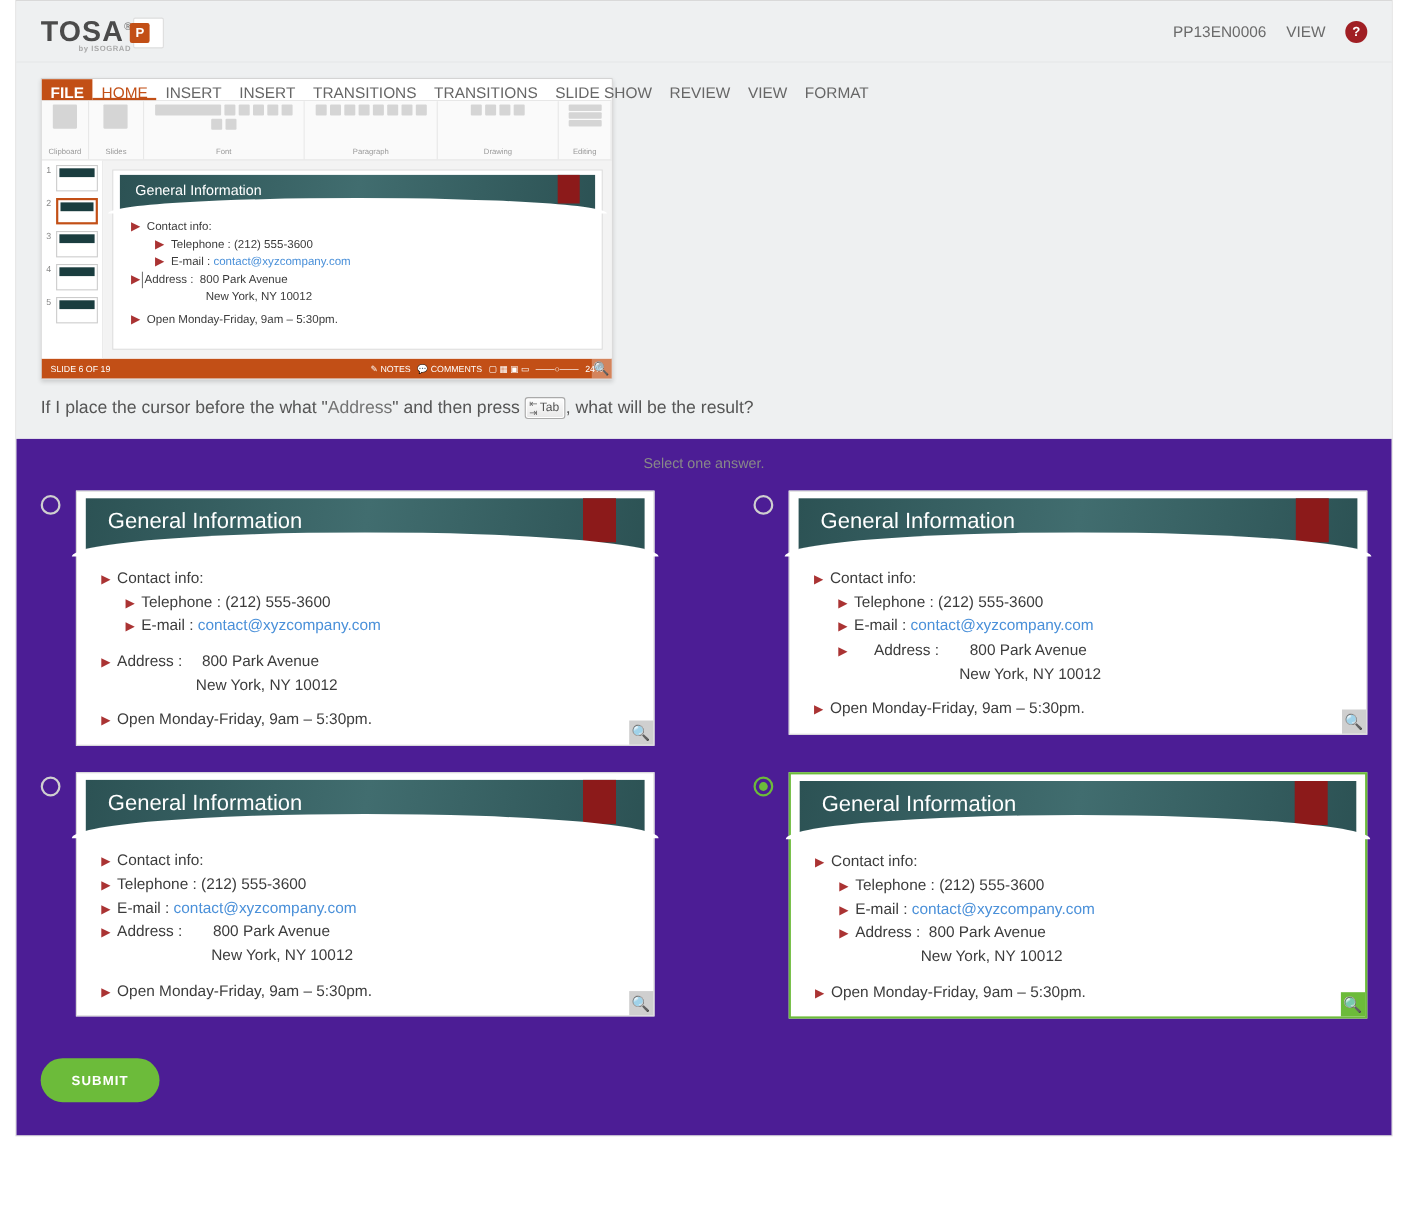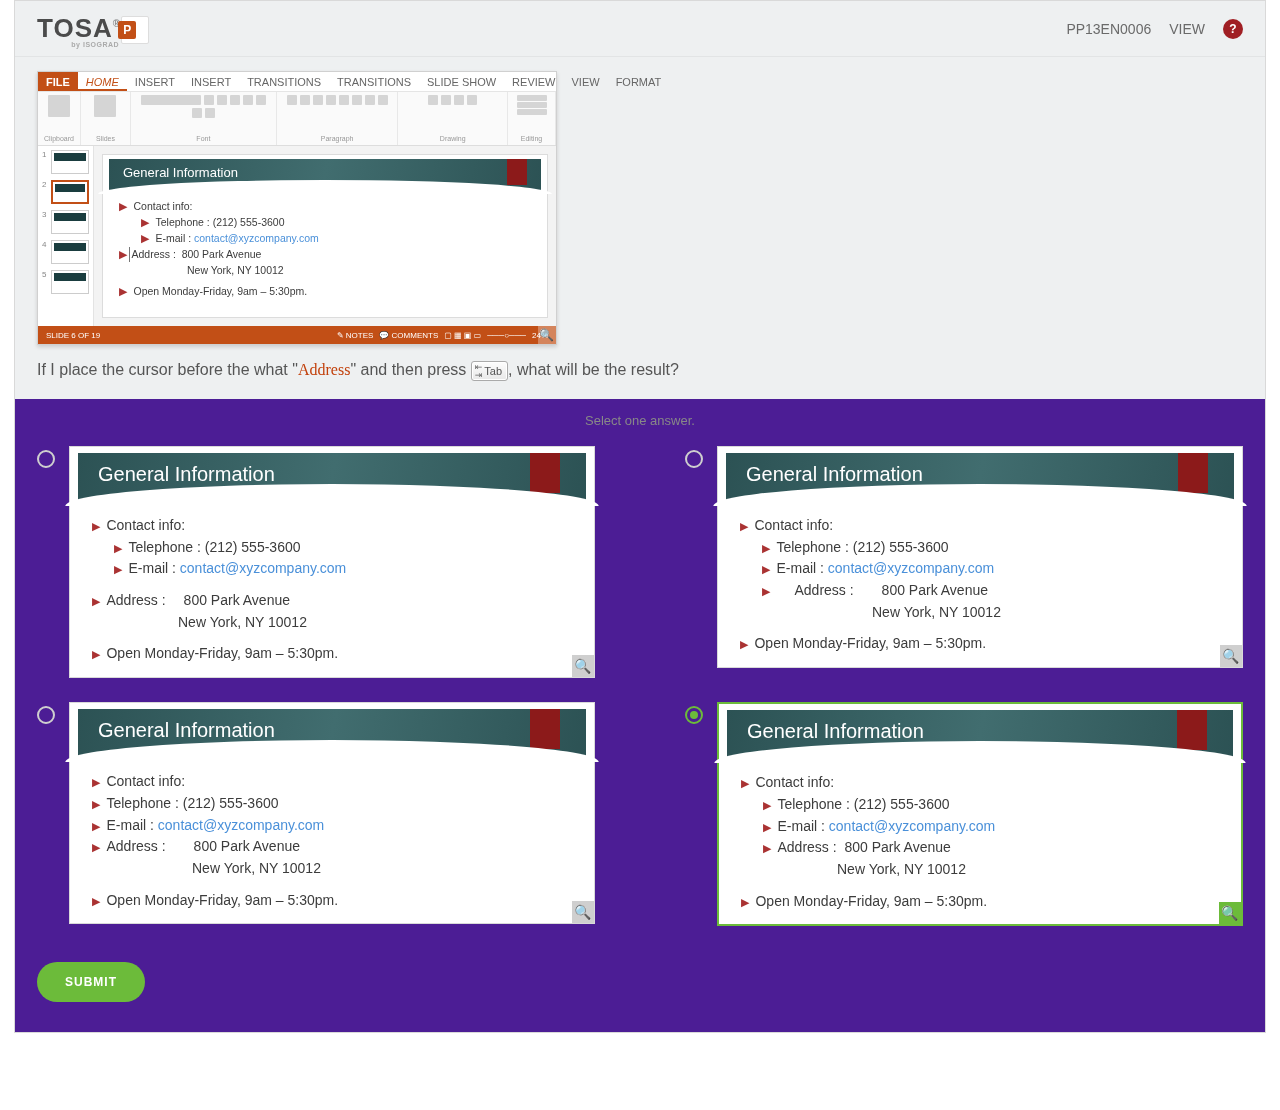--- a/index.html
+++ b/index.html
@@ -34,24 +34,24 @@
   .ppt-icon { width:28px;height:28px; background:#fff; border:1px solid #ddd; display:flex; align-items:center; justify-content:center; position:relative; border-radius:2px;}
   .ppt-icon::before { content:"P"; position:absolute; left:-4px; top:4px; background:var(--ppt-orange); color:#fff; width:18px;height:18px; font-size:12px; font-weight:bold; display:flex;align-items:center;justify-content:center; border-radius:2px;}
   .topright { display:flex; align-items:center; gap:18px; color:#6a6a6a; font-size:14px;}
   .help-badge { width:20px;height:20px;border-radius:50%; background:var(--accent); color:#fff; font-size:12px; font-weight:bold; display:flex;align-items:center;justify-content:center;}
 
   .question-area { background:var(--bg); padding:14px 22px 18px; }
   .ppt-shot {
     width:520px; background:#fff; border:1px solid #d0d0d0; box-shadow:0 2px 4px rgba(0,0,0,0.15); position:relative;
   }
   
-  .ribbon-tabs { display:flex; background:#fff; font-size:11px; height:20px; align-items:stretch; border-bottom:1px solid #e5e5e5;}
+  .ribbon-tabs { display:flex; background:#fff; font-size:14px; height:20px; align-items:stretch; border-bottom:1px solid #e5e5e5;}
   .ribbon-tabs span { padding:4px 8px; color:#666; white-space:nowrap;}
   .ribbon-tabs .file { background:var(--ppt-orange); color:#fff; font-weight:bold;}
-  .ribbon-tabs .active { color:var(--ppt-orange); border-bottom:2px solid var(--ppt-orange);font-style:italic;}
+  .ribbon-tabs .active { color:var(--ppt-orange); border-bottom:2px solid var(--ppt-orange);}
   .ribbon-body { height:54px; background:#fafafa; border-bottom:1px solid #ddd; display:flex; font-size:7px; color:#888;}
   .ribbon-group { border-right:1px solid #e8e8e8; padding:3px 6px; display:flex; flex-direction:column; justify-content:space-between; align-items:center; min-width:40px;}
   .ribbon-group .ico-row { display:flex; gap:3px; flex-wrap:wrap; justify-content:center;}
   .ribbon-group .ico { width:10px;height:10px;background:#d5d5d5; border-radius:1px;}
   .ribbon-group .ico.big { width:22px;height:22px;}
   .ribbon-group .glabel { font-size:7px; color:#999;}
 
   .ppt-workspace { display:flex; height:180px; }
   .thumb-col { width:56px; background:#fff; border-right:1px solid #e3e3e3; padding:4px; overflow:hidden;}
   .thumb { display:flex; align-items:flex-start; gap:3px; margin-bottom:6px;}
@@ -62,21 +62,21 @@
 
   .slide-area { flex:1; background:#f3f3f3; display:flex; align-items:center; justify-content:center; padding:8px;}
   .mini-slide { width:100%; height:100%; background:#fff; position:relative; font-size:10.5px; border:1px solid #dcdcdc;}
 
   .status-bar { height:18px; background:var(--ppt-orange); color:#fff; font-size:8px; display:flex; align-items:center; padding:0 8px; gap:10px; justify-content:space-between;}
   .status-right { display:flex; gap:6px; align-items:center;}
   .zoom-mag {position:absolute; right:0; bottom:0; width:18px;height:18px; background:rgba(255,255,255,0.3); display:flex;align-items:center;justify-content:center;}
   .mag { color:#fff; font-size:12px;}
 
   .question-text { margin-top:16px; font-size:16px; color:#555;}
-  code.inline { font-family:Liberation Serif, serif; color:#c2410c; background:transparent;}
+  code.inline { font-family:Liberation Sans, sans-serif; color:#737373; background:transparent;}
   .key-tab { display:inline-flex; align-items:center; gap:2px; border:1px solid #aaa; background:linear-gradient(#fdfdfd,#e8e8e8); padding:1px 5px 1px 3px; border-radius:3px; font-size:11px; vertical-align:middle; box-shadow:inset 0 0 0 1px #fff;}
   .key-tab .arrows{ font-size:9px; line-height:8px; color:#666;}
 
   .answer-area { background:#4c1d95; padding:0 22px 30px;}
   .select-hint { text-align:center; color:#888; font-size:13px; padding:14px 0 18px; font-weight:500;}
   .options { display:grid; grid-template-columns:1fr 1fr; gap:24px 90px; }
   .option { display:flex; align-items:flex-start; gap:14px;}
   .radio { width:18px;height:18px; border:2px solid #cfcfcf; border-radius:50%; margin-top:4px; flex-shrink:0; position:relative; cursor:pointer;}
   .radio.sel { border-color:var(--green);}
   .radio.sel::after { content:""; position:absolute; inset:3px; background:var(--green); border-radius:50%;}

